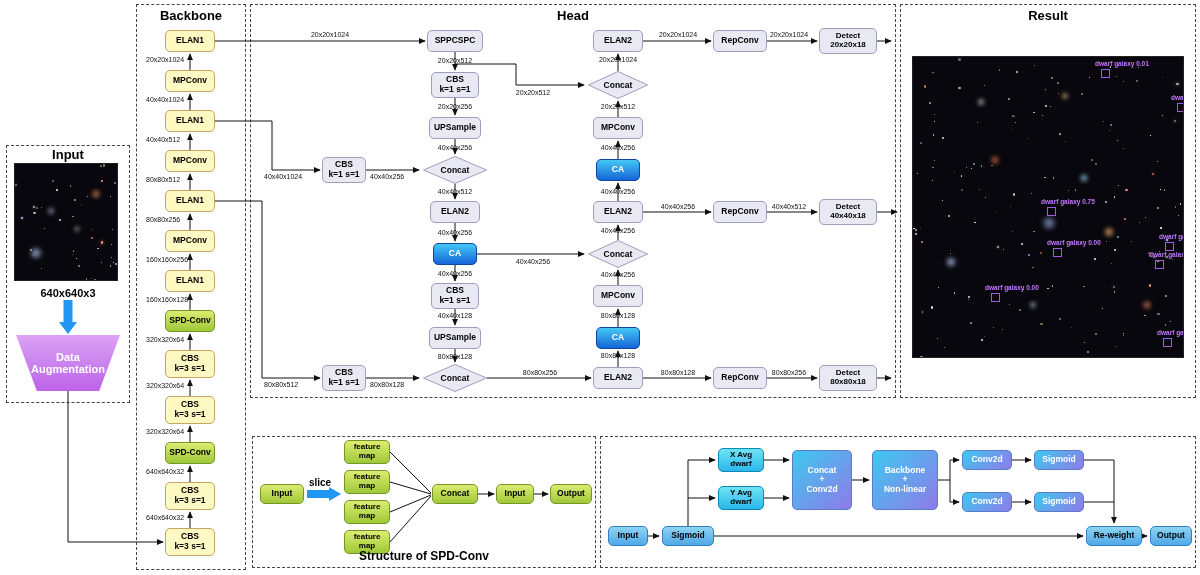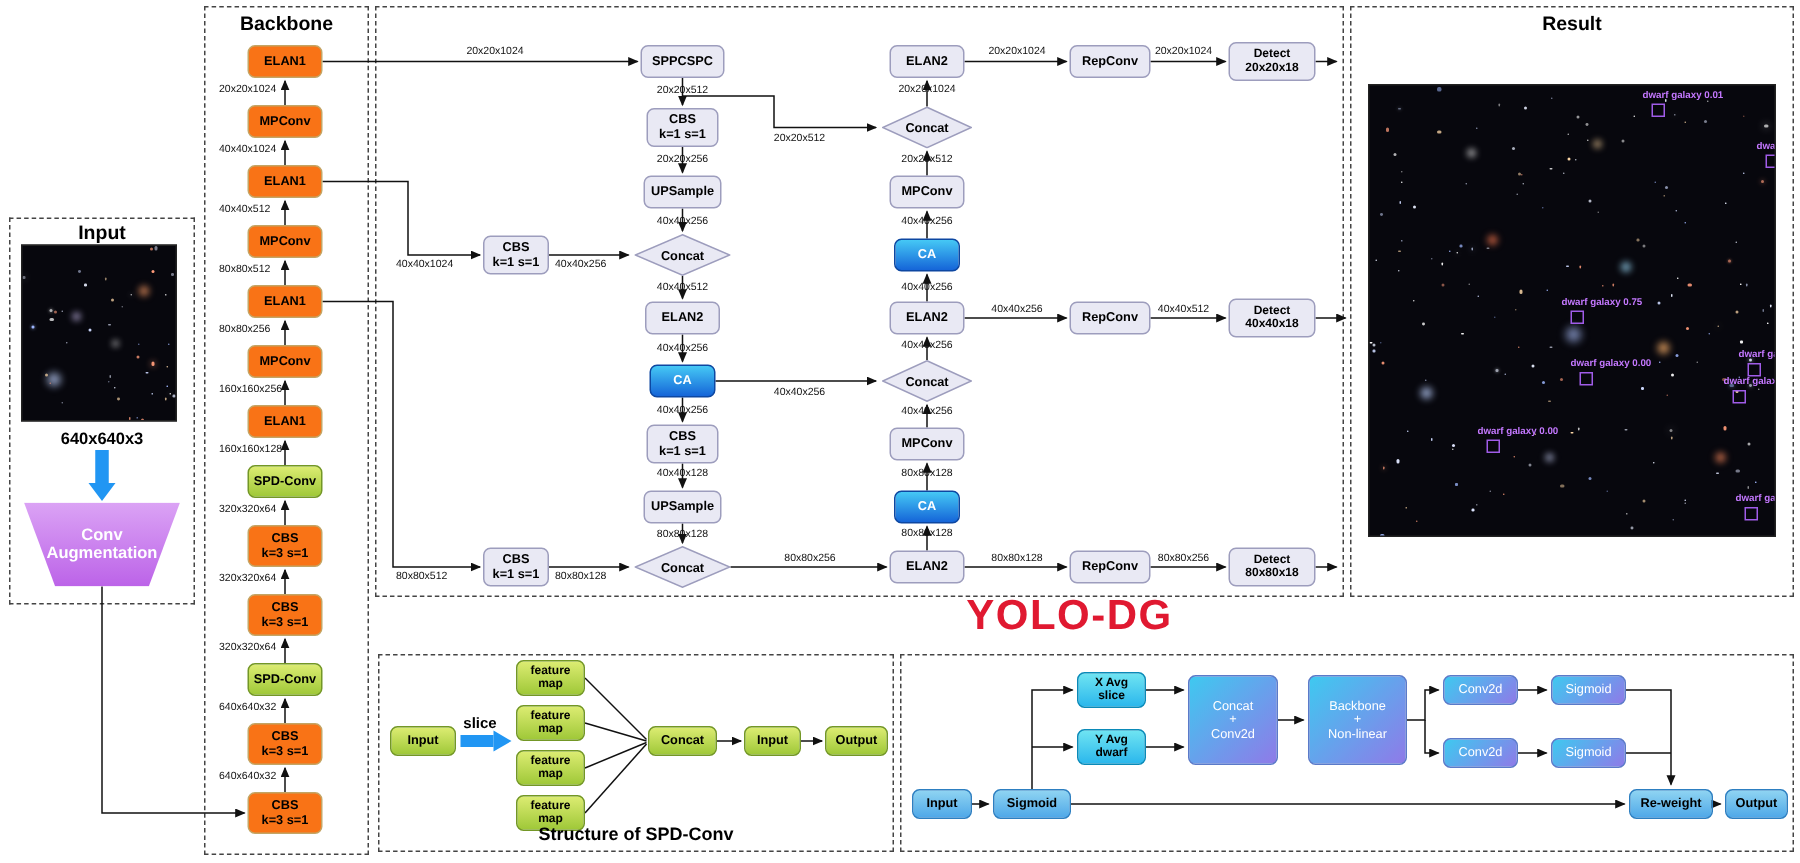--- a/index.html
+++ b/index.html
@@ -2,27 +2,27 @@
 <html><head>
 <meta charset="utf-8">
 <style>
 *{margin:0;padding:0;box-sizing:border-box}
 html,body{background:#fff}
 body{font-family:"Liberation Sans",sans-serif;color:#000}
 #canvas{position:relative;width:1200px;height:575px;background:#fff;overflow:hidden}
 .sect{position:absolute;border:1.6px dashed #444;z-index:0;background:transparent}
 .stitle{position:absolute;font-weight:bold;font-size:13px;text-align:center;z-index:4;color:#000}
 .blk{position:absolute;z-index:3;display:flex;align-items:center;justify-content:center;text-align:center;white-space:pre-line;font-size:8.5px;font-weight:600;line-height:1.12;border-radius:5px;border:1px solid #999;color:#000}
-.cream{background:#f97316;border-color:#c4a564}
+.cream{background:#fef9c3;border-color:#c4a564}
 .lav{background:#e9e9f4;border-color:#9d9dbd}
 .grn{background:linear-gradient(180deg,#dcec72,#9fc838);border-color:#739726}
 .blu{background:linear-gradient(180deg,#45c8f5,#1565d8);border-color:#0d47a1;color:#fff;font-weight:bold}
 .lblu{background:linear-gradient(180deg,#8fd4f2,#4fa8e8);border-color:#2d7fc1}
 .cy{background:linear-gradient(180deg,#6fe4f2,#2bb7ec);border-color:#0a8ab8}
-.grad{background:linear-gradient(135deg,#3ec9f0,#8f7ae8);border-color:#5b7ac9;color:#fff;font-weight:normal}
+.grad{background:linear-gradient(135deg,#3ec9f0,#8f7ae8);border-color:#5b7ac9;color:#fff;font-weight:bold}
 .dim{position:absolute;z-index:2;font-size:7px;color:#111;white-space:nowrap}
 .dimc{text-align:center}
 .diamond{position:absolute;z-index:3}
 .diamond svg{display:block}
 .diamond span{position:absolute;inset:0;display:flex;align-items:center;justify-content:center;font-size:8.5px;font-weight:600;color:#000}
 .trap{position:absolute;left:16px;top:335px;width:104px;height:56px;background:linear-gradient(180deg,#dba3f5,#bc63e8);clip-path:polygon(0 0,100% 0,80% 100%,20% 100%);display:flex;align-items:center;justify-content:center;color:#fff;font-weight:bold;font-size:11px;text-align:center;white-space:pre-line;z-index:3}
 .starfield{position:absolute;background:#07070d;overflow:hidden;z-index:1;border:1px solid #222}
 .starfield i{position:absolute;display:block;border-radius:50%}
 .blob{filter:blur(2px)}
 .det{position:absolute;font-size:6.5px;color:#c478ff;white-space:nowrap;z-index:3;font-weight:bold}
@@ -130,24 +130,24 @@
 
   <div class="sect" style="left:6px;top:145px;width:124px;height:258px"></div>
   <div class="sect" style="left:136px;top:4px;width:110px;height:566px"></div>
   <div class="sect" style="left:250px;top:4px;width:646px;height:394px"></div>
   <div class="sect" style="left:900px;top:4px;width:296px;height:394px"></div>
   <div class="sect" style="left:252px;top:436px;width:344px;height:132px"></div>
   <div class="sect" style="left:600px;top:436px;width:596px;height:132px"></div>
 
   <div class="stitle" style="left:6px;top:147px;width:124px">Input</div>
   <div class="stitle" style="left:136px;top:8px;width:110px">Backbone</div>
+  <div class="stitle" style="left:250px;top:8px;width:646px">Head</div>
   <div class="stitle" style="left:900px;top:8px;width:296px">Result</div>
   <div class="stitle" style="left:252px;top:549px;width:344px;font-size:12px">Structure of SPD-Conv</div>
 
-  <div id="main-title">YOLO-DG</div>
 
   <div class="starfield" style="left:14px;top:163px;width:104px;height:118px">
       <i class="blob" style="left: 76.12px; top: 24.5px; width: 10px; height: 10px; background: radial-gradient(circle, rgb(255, 158, 102), transparent 70%);"></i>
       <i class="blob" style="left: 13.8px; top: 81.5px; width: 14px; height: 14px; background: radial-gradient(circle, rgb(174, 191, 232), transparent 70%);"></i>
       <i class="blob" style="left: 59.4px; top: 61.9px; width: 6px; height: 6px; background: radial-gradient(circle, rgb(255, 255, 255), transparent 70%);"></i>
       <i class="blob" style="left: 32.4px; top: 43.2px; width: 8px; height: 8px; background: radial-gradient(circle, rgb(216, 201, 255), transparent 70%);"></i>
       <i style="left: 101.6px; top: 82.5px; width: 0.6px; height: 0.6px; background: rgb(255, 255, 255); opacity: 0.74;"></i>
       <i style="left: 57.5px; top: 86.1px; width: 1.5px; height: 1.5px; background: rgb(232, 238, 255); opacity: 0.59;"></i>
       <i style="left: 20.5px; top: 43.4px; width: 2.1px; height: 2.1px; background: rgb(255, 155, 122); opacity: 0.61;"></i>
       <i style="left: 25.7px; top: 103.6px; width: 1.2px; height: 1.2px; background: rgb(223, 230, 255); opacity: 0.55;"></i>
@@ -185,21 +185,21 @@
       <i style="left: 99.1px; top: 18.1px; width: 1.6px; height: 1.6px; background: rgb(223, 230, 255); opacity: 0.51;"></i>
       <i style="left: 94.6px; top: 101.2px; width: 1.6px; height: 1.6px; background: rgb(255, 217, 168); opacity: 0.74;"></i>
       <i style="left: 96.3px; top: 79.8px; width: 1.1px; height: 1.1px; background: rgb(255, 217, 168); opacity: 0.89;"></i>
       <i style="left: 87.7px; top: 0.3px; width: 2.3px; height: 2.3px; background: rgb(223, 230, 255); opacity: 0.54;"></i>
       <i style="left: 94.8px; top: 32px; width: 0.8px; height: 0.8px; background: rgb(255, 255, 255); opacity: 0.77;"></i>
       <i style="left: 6px; top: 52.7px; width: 2.1px; height: 2.1px; background: rgb(159, 184, 255); opacity: 0.99; box-shadow: rgb(159, 184, 255) 0px 0px 2.3px;"></i>
       <i style="left: 71.9px; top: 32.1px; width: 1.3px; height: 1.3px; background: rgb(255, 255, 255); opacity: 0.72; box-shadow: rgb(255, 255, 255) 0px 0px 3.9px;"></i>
       <i style="left: 17.5px; top: 91.1px; width: 1.4px; height: 1.4px; background: rgb(255, 155, 122); opacity: 0.62;"></i>
     </div>
   <div class="inpdim">640x640x3</div>
-  <div class="trap">Conv
+  <div class="trap">Data
 Augmentation</div>
 
   <div class="blk cream" style="left:165px;top:30px;width:50px;height:22px">ELAN1</div>
   <div class="blk cream" style="left:165px;top:70px;width:50px;height:22px">MPConv</div>
   <div class="blk cream" style="left:165px;top:110px;width:50px;height:22px">ELAN1</div>
   <div class="blk cream" style="left:165px;top:150px;width:50px;height:22px">MPConv</div>
   <div class="blk cream" style="left:165px;top:190px;width:50px;height:22px">ELAN1</div>
   <div class="blk cream" style="left:165px;top:230px;width:50px;height:22px">MPConv</div>
   <div class="blk cream" style="left:165px;top:270px;width:50px;height:22px">ELAN1</div>
   <div class="blk grn" style="left:165px;top:310px;width:50px;height:22px">SPD-Conv</div>
@@ -514,21 +514,21 @@
 map</div>
   <div class="blk grn" style="left:344px;top:530px;width:46px;height:24px;font-size:8px">feature
 map</div>
   <div class="blk grn" style="left:432px;top:484px;width:46px;height:20px">Concat</div>
   <div class="blk grn" style="left:496px;top:484px;width:38px;height:20px">Input</div>
   <div class="blk grn" style="left:550px;top:484px;width:42px;height:20px">Output</div>
 
   <div class="blk lblu" style="left:608px;top:526px;width:40px;height:20px">Input</div>
   <div class="blk lblu" style="left:662px;top:526px;width:52px;height:20px">Sigmoid</div>
   <div class="blk cy" style="left:718px;top:448px;width:46px;height:24px;font-size:8px">X Avg
-slice</div>
+dwarf</div>
   <div class="blk cy" style="left:718px;top:486px;width:46px;height:24px;font-size:8px">Y Avg
 dwarf</div>
   <div class="blk grad" style="left:792px;top:450px;width:60px;height:60px;font-size:8.5px">Concat
 +
 Conv2d</div>
   <div class="blk grad" style="left:872px;top:450px;width:66px;height:60px;font-size:8.5px">Backbone
 +
 Non-linear</div>
   <div class="blk grad" style="left:962px;top:450px;width:50px;height:20px">Conv2d</div>
   <div class="blk grad" style="left:962px;top:492px;width:50px;height:20px">Conv2d</div>

